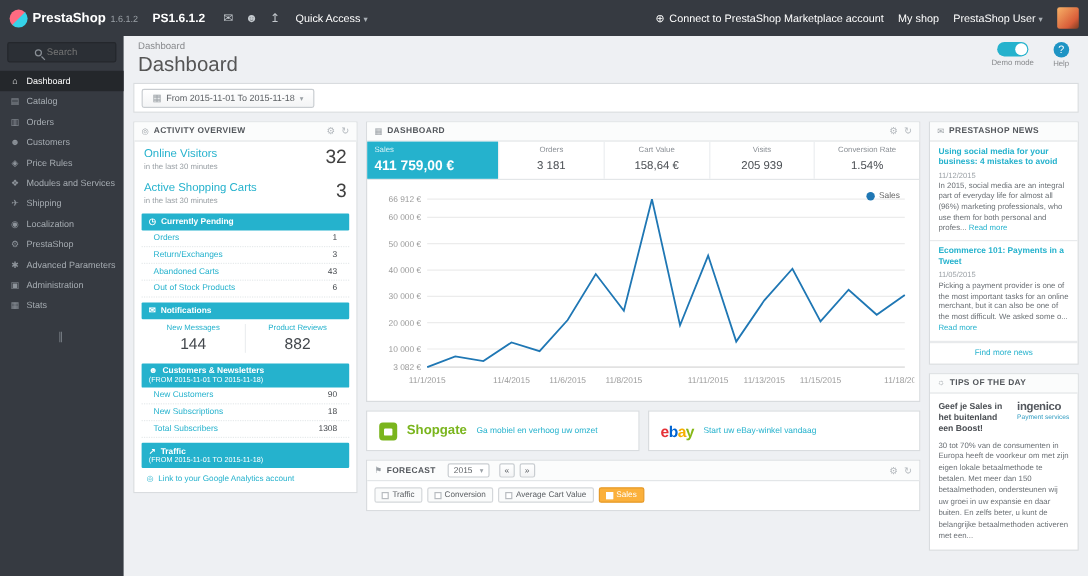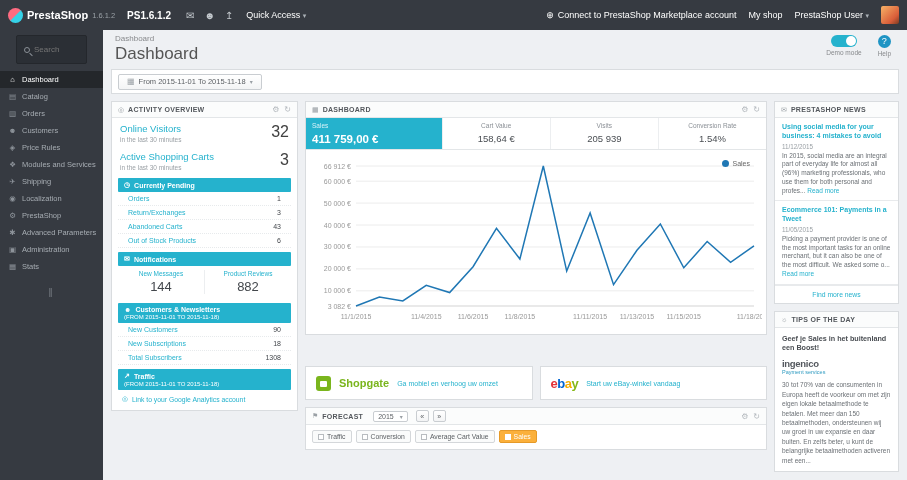--- a/index.html
+++ b/index.html
@@ -17,21 +17,21 @@
   .quick { font-size: 9px; margin-left: 8px; cursor: pointer; }
   .quick .caret { font-size: 7px; color: #aab0b6; }
   .tb-right { margin-left: auto; display: flex; align-items: center; gap: 12px; padding-right: 8px; font-size: 9px; }
   .marketplace { display: flex; gap: 4px; align-items: center; cursor: pointer; }
   .myshop, .usermenu { cursor: pointer; }
   .usermenu .caret { font-size: 7px; color: #aab0b6; }
   .avatar { width: 18px; height: 18px; border-radius: 2px; background: linear-gradient(135deg, #f7b267, #d95d39 70%, #7a3b22); cursor: pointer; }
 
   
   .sidebar { position: absolute; top: 30px; left: 0; bottom: 0; width: 103px; background: #363a41; }
-  .search-box { margin: 5px 16px 7px; height: 29px; background: #2b2f35; border: 1px solid #24272c; border-radius: 2px; display: flex; align-items: center; padding: 0 7px; gap: 4px; }
+  .search-box { margin: 5px 6px 7px; height: 17px; background: #2b2f35; border: 1px solid #24272c; border-radius: 2px; display: flex; align-items: center; padding: 0 22px; gap: 4px; }
   .mag { width: 6px; height: 6px; border: 1px solid #8a9097; border-radius: 50%; position: relative; flex: none; }
   .mag::after { content: ""; position: absolute; width: 4px; height: 1px; background: #8a9097; transform: rotate(45deg); left: 4px; top: 6px; }
   .search-box input { background: transparent; border: none; outline: none; color: #cfd3d8; font-size: 8px; width: 70px; font-family: "Liberation Sans", sans-serif; }
   .nav-item { height: 17px; display: flex; align-items: center; gap: 5px; padding: 0 8px; color: #a6acb2; font-size: 7.5px; cursor: pointer; white-space: nowrap; }
   .nav-item .ni { width: 9px; text-align: center; font-size: 7.5px; color: #8d939a; flex: none; }
   .nav-item.active { background: #24272b; color: #fff; }
   .nav-item.active .ni { color: #fff; }
   .collapse-btn { margin-top: 12px; padding: 0 8px; color: #7d838a; font-size: 9px; text-align: center; cursor: pointer; letter-spacing: 2px; }
 
   
@@ -93,21 +93,21 @@
   .kpi.active { background: #25b2cd; flex: 1.3; text-align: left; }
   .kpi.active .k-label { color: #d8f2f8; }
   .kpi.active .k-value { color: #fff; font-weight: bold; font-size: 11.5px; }
   .chart-wrap { position: relative; padding: 6px 4px 2px; }
   .chart-wrap svg { display: block; width: 100%; height: 176px; }
   .legend { position: absolute; top: 10px; right: 16px; display: flex; align-items: center; gap: 3px; font-size: 7px; color: #666; }
   .legend .dot { width: 7px; height: 7px; border-radius: 50%; background: #1f77b4; }
 
   
   .ads { display: flex; gap: 7px; margin-bottom: 7px; }
-  .ad { flex: 1; background: #fff; border: 1px solid #d9dcdf; height: 34px; display: flex; align-items: center; gap: 8px; padding: 0 10px; margin-top: 24px; }
+  .ad { flex: 1; background: #fff; border: 1px solid #d9dcdf; height: 34px; display: flex; align-items: center; gap: 8px; padding: 0 10px; }
   .sg-ball { width: 15px; height: 15px; background: #7ab51d; border-radius: 3px; position: relative; flex: none; }
   .sg-ball::after { content: ""; position: absolute; left: 4px; top: 5px; width: 7px; height: 6px; background: #fff; border-radius: 1px; }
   .sg-name { color: #7ab51d; font-weight: bold; font-size: 11px; }
   .ebay-name { font-size: 13px; font-weight: bold; letter-spacing: -0.5px; }
   .ebay-name .l0 { color: #e53238; } .ebay-name .l1 { color: #0064d2; }
   .ebay-name .l2 { color: #f5af02; } .ebay-name .l3 { color: #86b817; }
   .ad-link { color: #25b2cd; font-size: 7px; cursor: pointer; }
 
   
   .year-select { display: flex; align-items: center; gap: 6px; border: 1px solid #c9cdd1; background: #fff; font-size: 7px; color: #5b5f63; padding: 1px 4px; margin-left: 6px; cursor: pointer; border-radius: 2px; }
@@ -120,21 +120,21 @@
 
   
   .article { padding: 5px 7px; border-bottom: 1px solid #e8eaec; }
   .article:last-of-type { border-bottom: none; }
   .a-title { color: #25b2cd; font-size: 7px; font-weight: bold; line-height: 1.25; cursor: pointer; }
   .a-date { font-size: 6.3px; color: #9aa0a5; margin: 2px 0; }
   .a-body { font-size: 6.5px; color: #6b7075; line-height: 1.35; }
   .a-more { color: #25b2cd; cursor: pointer; }
   .find-more { text-align: center; padding: 5px; font-size: 6.8px; color: #25b2cd; cursor: pointer; border-top: 1px solid #e8eaec; }
   .tips-body-wrap { padding: 6px 7px; }
-  .tips-top { display: flex; gap: 6px; flex-direction: column; }
+  .tips-top { display: flex; gap: 6px; }
   .tips-heading { flex: 1; font-size: 7.2px; font-weight: bold; color: #4a4e53; line-height: 1.3; }
   .ing-name { font-size: 9.5px; font-weight: bold; color: #54585e; letter-spacing: -0.3px; }
   .ing-sub { font-size: 5.5px; color: #2f9bc1; }
   .tips-text { margin-top: 5px; font-size: 6.5px; color: #6b7075; line-height: 1.45; }
 </style>
 </head>
 <body>
 
 <div class="screen">
 
@@ -360,20 +360,24 @@
             <span class="ph-title">Dashboard</span>
             <span class="ph-actions">
               <span>⚙</span>
               <span>↻</span>
             </span>
           </div>
           <div class="kpi-row">
             <div class="kpi active">
                 <div class="k-label">Sales</div>
                 <div class="k-value">411 759,00 €</div>
+              </div>
+            <div class="kpi">
+                <div class="k-label">Orders</div>
+                <div class="k-value">3 181</div>
               </div>
             <div class="kpi">
                 <div class="k-label">Cart Value</div>
                 <div class="k-value">158,64 €</div>
               </div>
             <div class="kpi">
                 <div class="k-label">Visits</div>
                 <div class="k-value">205 939</div>
               </div>
             <div class="kpi">

